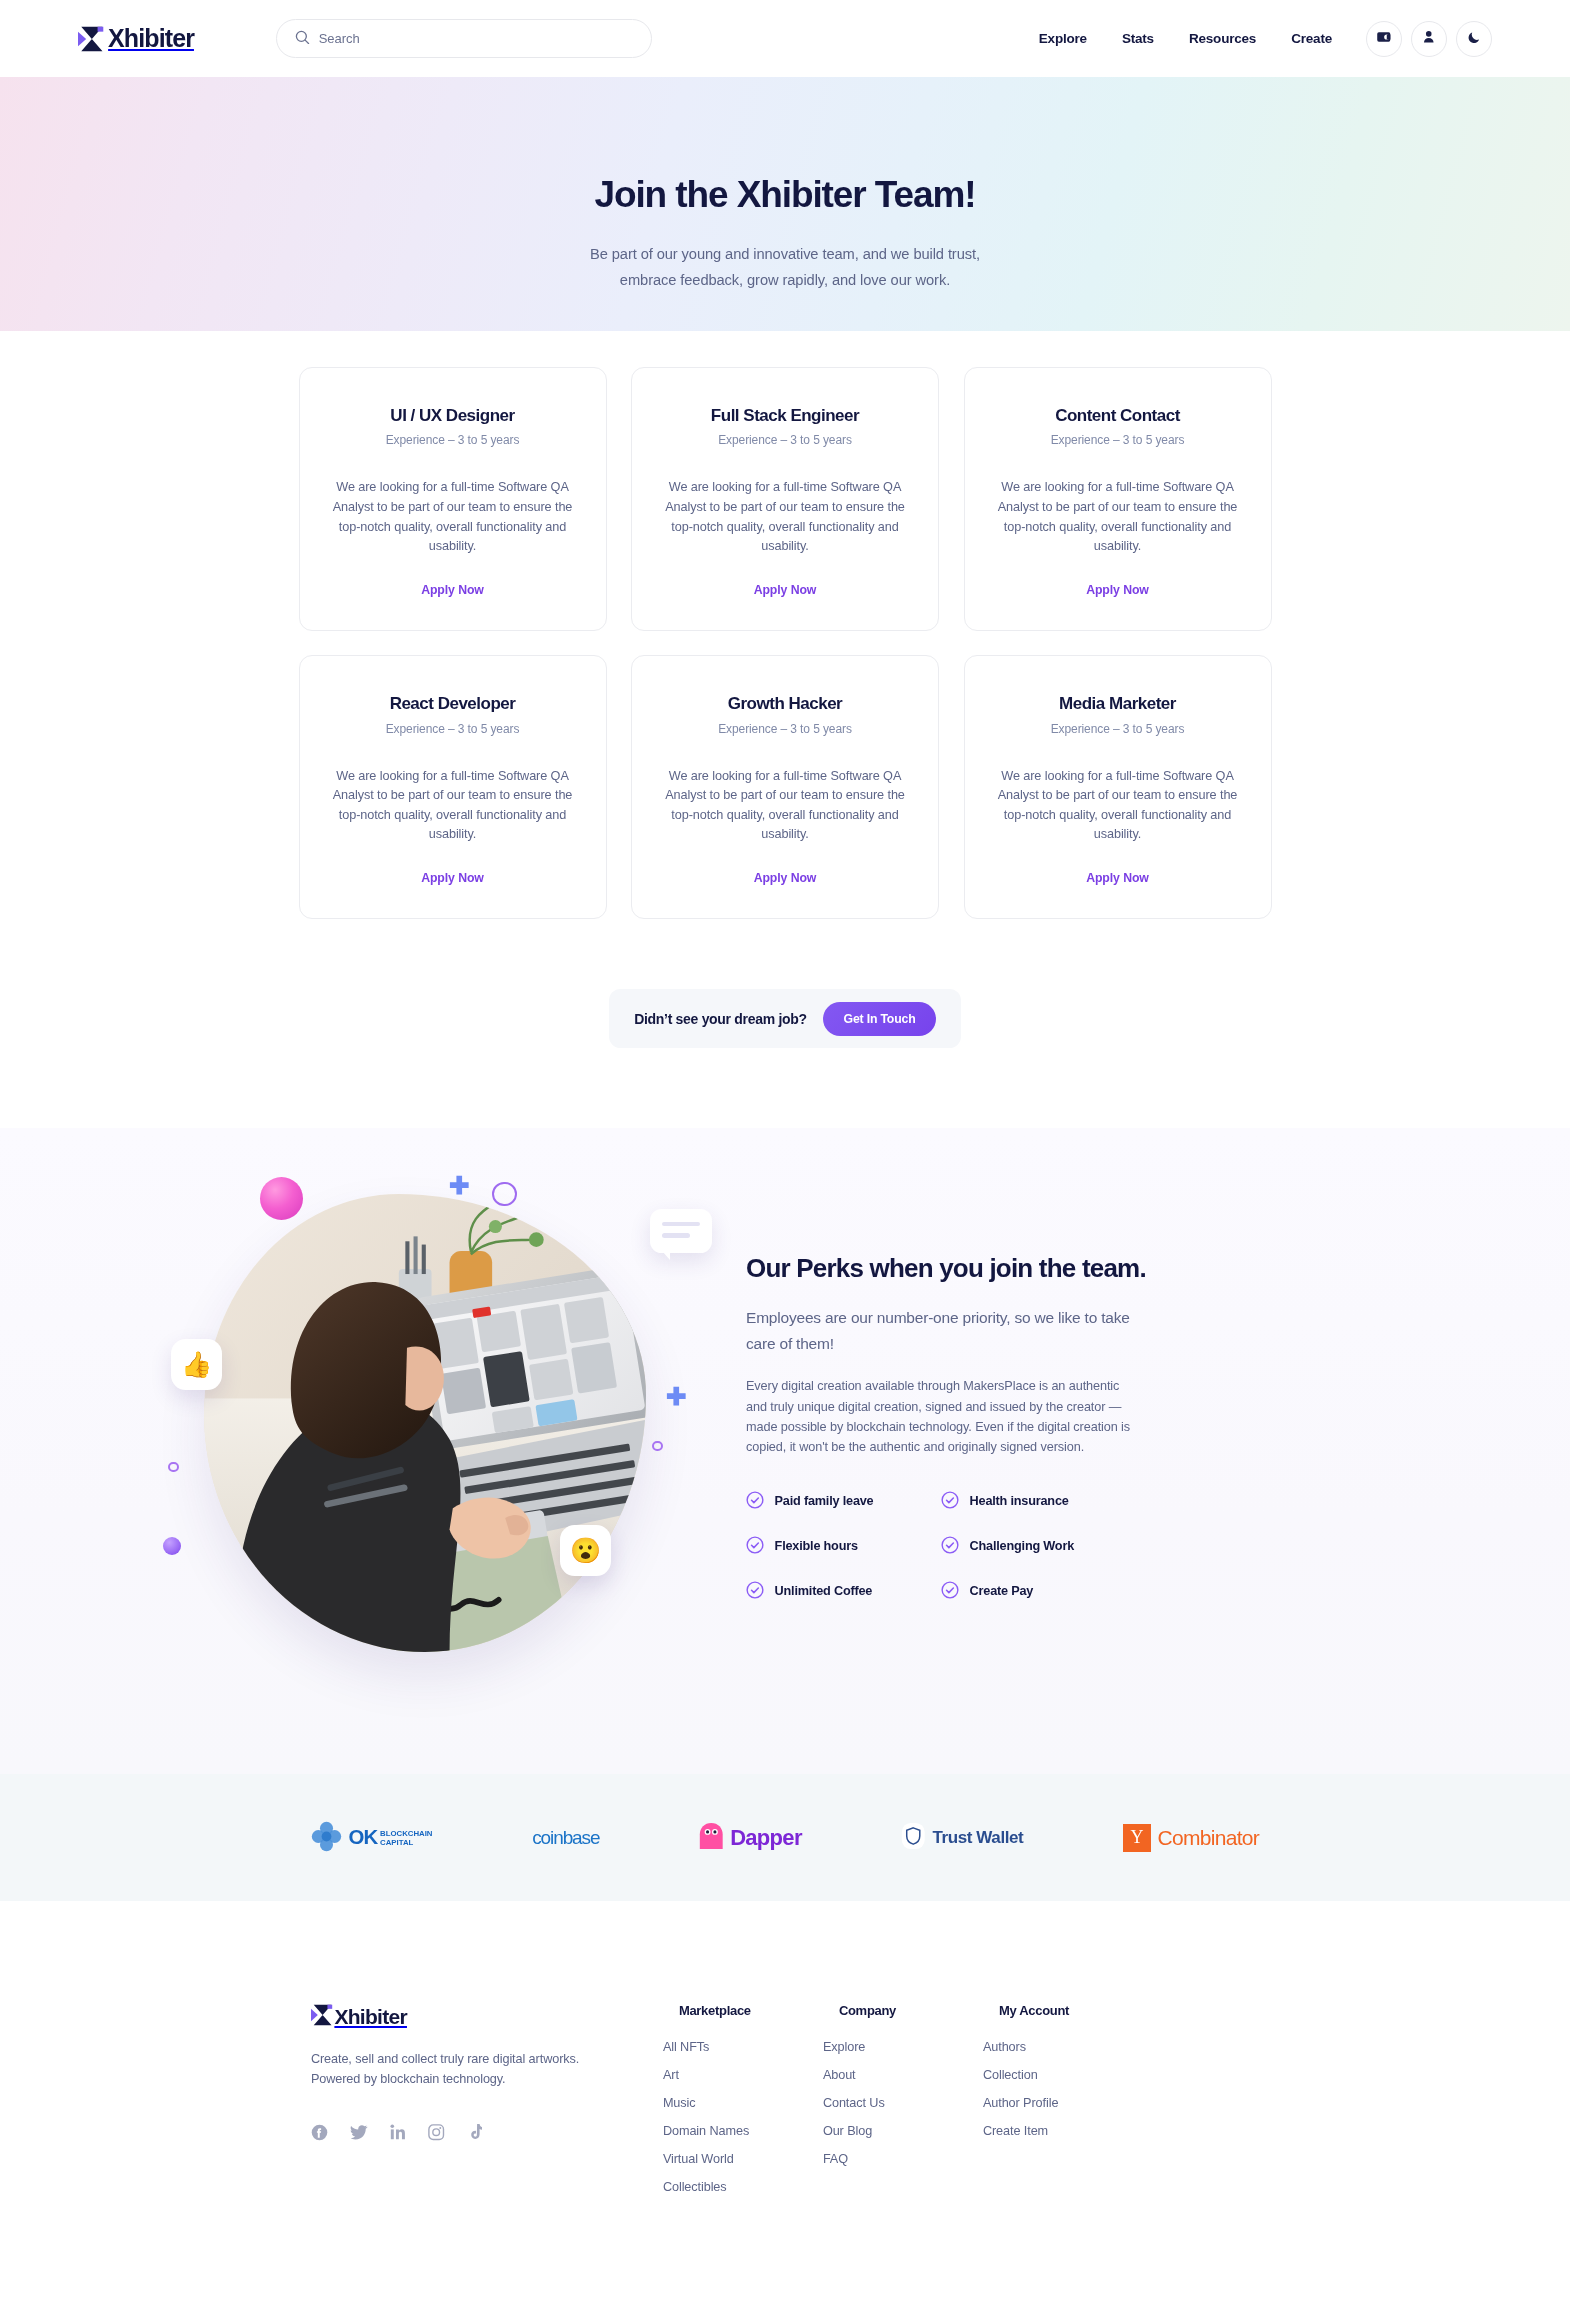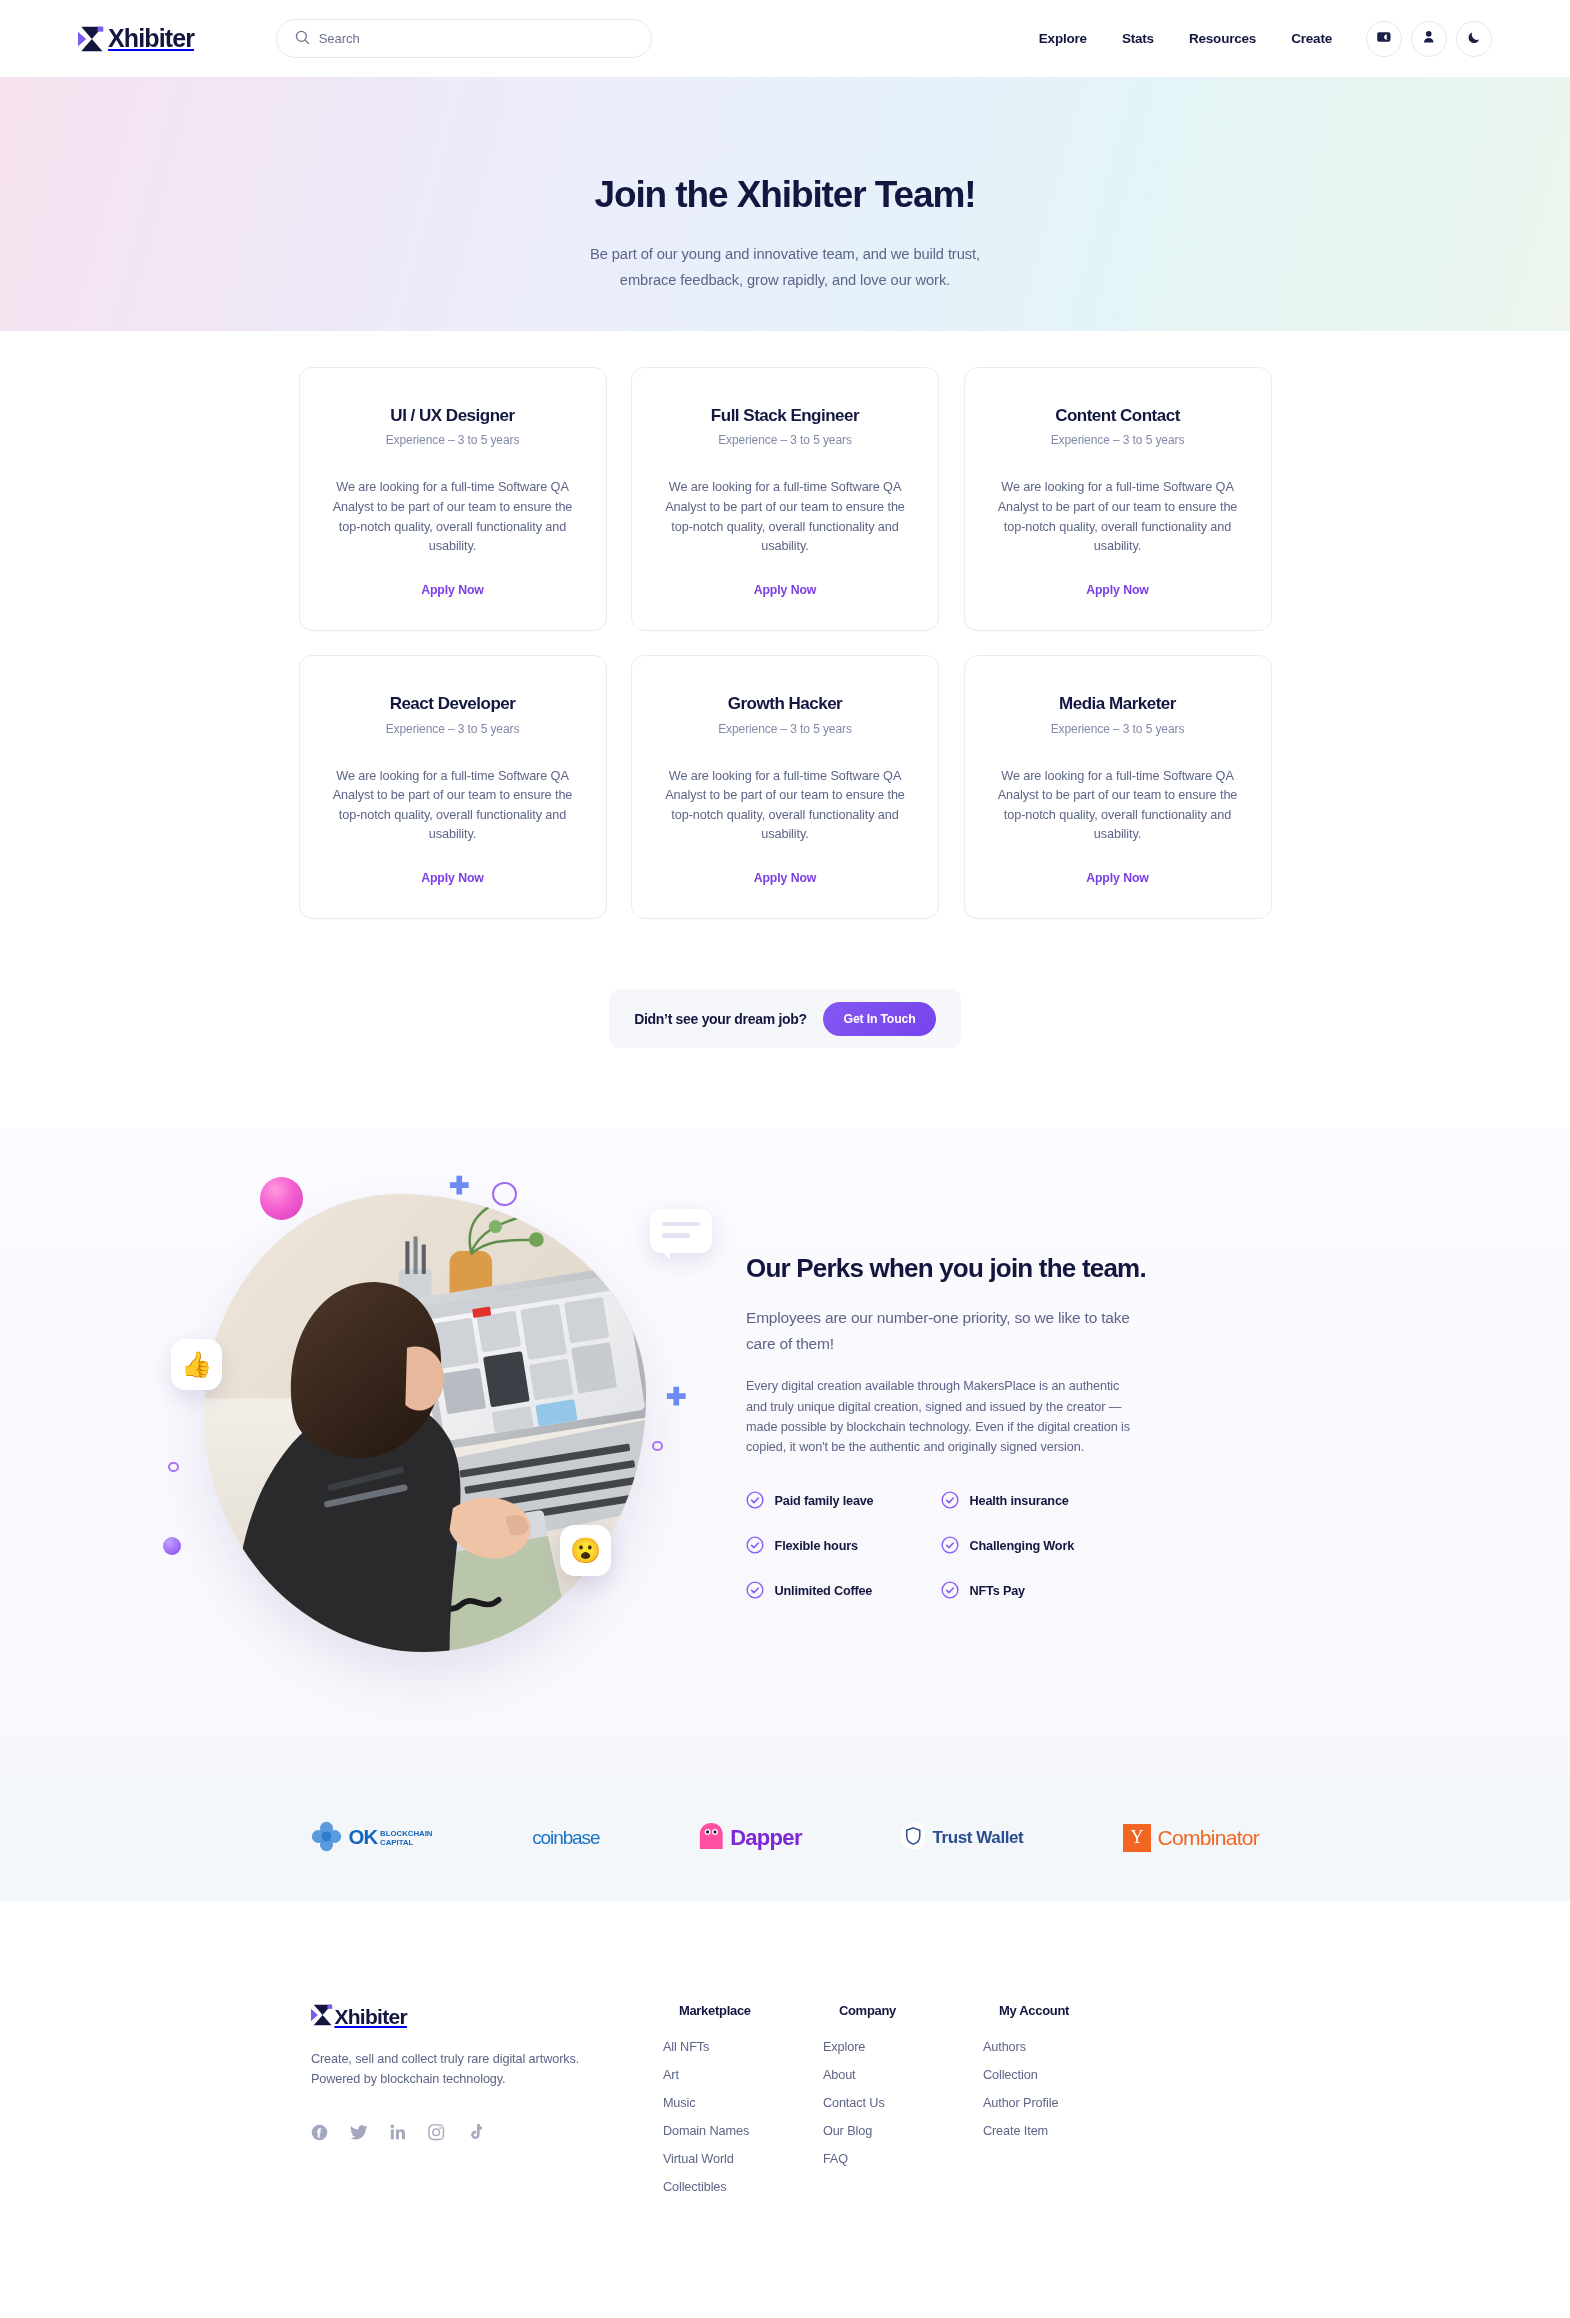--- a/index.html
+++ b/index.html
@@ -665,21 +665,21 @@
           </span>
           <span class="perk-label">Unlimited Coffee</span>
         </li>
         <li class="perk-item">
           <span>
             <svg width="18" height="18" viewBox="0 0 22 22">
                 <circle cx="11" cy="11" r="9.6" fill="none" stroke="#8b5cf6" stroke-width="1.7"></circle>
                 <path d="M6.8 11.3l2.8 2.9 5.5-5.6" fill="none" stroke="#8b5cf6" stroke-width="1.9" stroke-linecap="round" stroke-linejoin="round"></path>
               </svg>
           </span>
-          <span class="perk-label">NFTs Pay</span>
+          <span class="perk-label">Create Pay</span>
         </li>
       </ul>
     </div>
 
   </div>
 </section>
 
 <section class="partners">
   <div class="partners-row">
 

